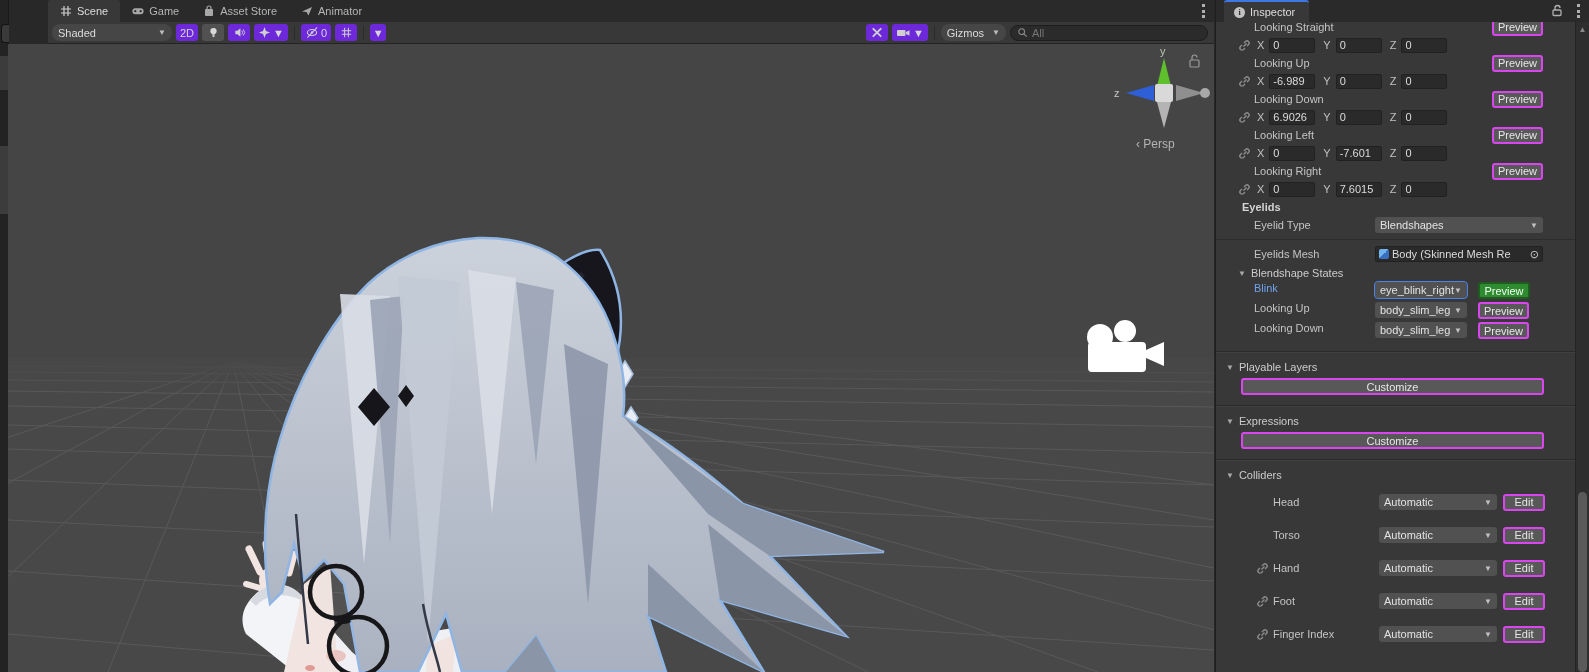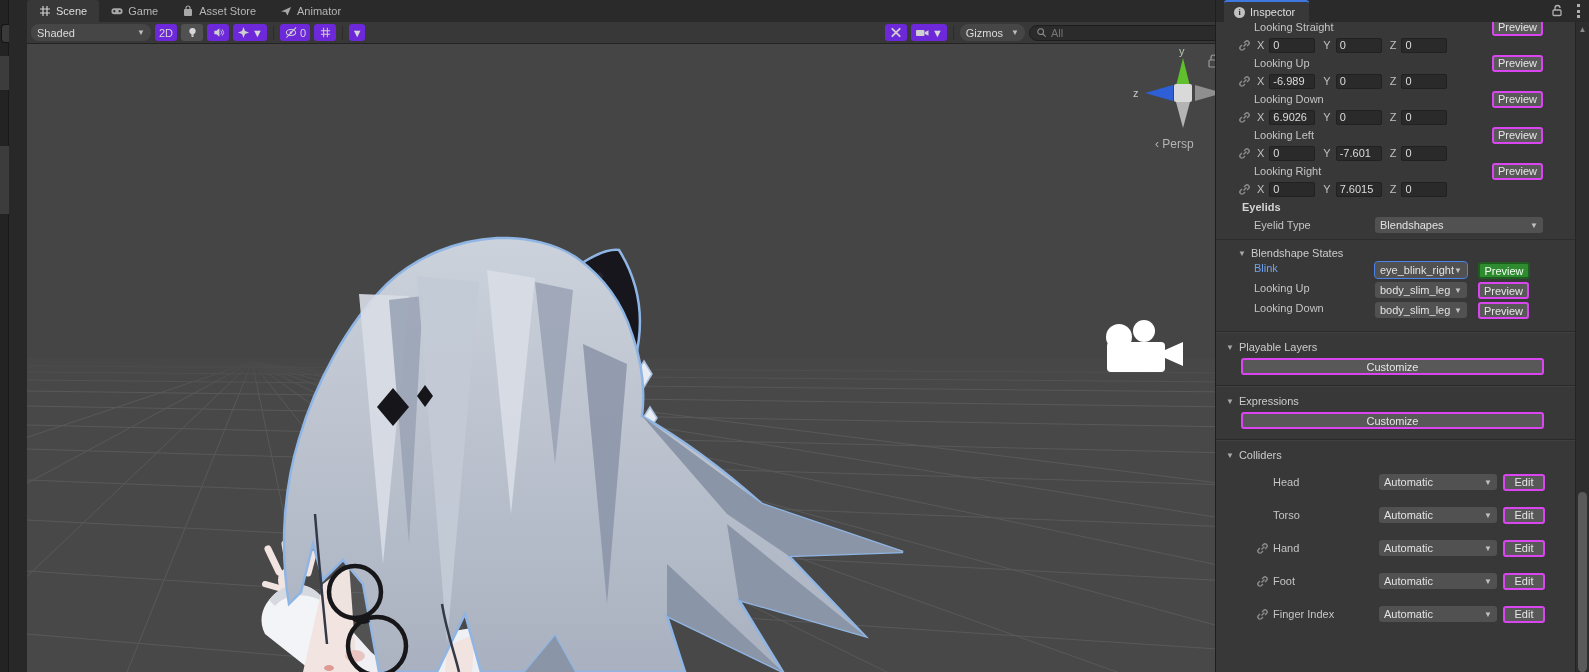--- a/index.html
+++ b/index.html
@@ -7,21 +7,21 @@
     font-family:"Liberation Sans", sans-serif; font-size:11px; color:#c4c4c4; }
   .app { position:relative; width:1589px; height:672px; }
 
   
   .left-strip { position:absolute; left:0; top:0; width:9px; height:672px; background:#232323; border-right:1px solid #191919;}
   .left-strip .nub1 { position:absolute; left:1px; top:24px; width:8px; height:19px; background:#3a3a3a; border:1px solid #141414; border-right:none; border-radius:4px 0 0 4px;}
   .left-strip .nub2 { position:absolute; left:0; top:56px; width:9px; height:34px; background:#3c3c3c;}
   .left-strip .nub3 { position:absolute; left:0; top:146px; width:9px; height:68px; background:#3c3c3c;}
 
   
-  .scene-panel { position:absolute; left:27px; top:0; width:1206px; height:576px; }
+  .scene-panel { position:absolute; left:8px; top:0; width:1206px; height:576px;padding-left:40px; }
   .tabbar { height:22px; background:#2a2a2a; display:flex; align-items:stretch; position:relative; }
   .tab { display:flex; align-items:center; gap:5px; padding:0 12px; color:#b5b5b5; cursor:default; }
   .tab.active { background:#383838; color:#dedede; border-radius:3px 3px 0 0; }
   .tab .ticon { display:inline-flex; width:12px; height:12px; }
   .menu-dots { position:absolute; right:8px; top:4px; width:4px; height:14px; display:flex; flex-direction:column; justify-content:space-between; }
   .menu-dots i { width:3px; height:3px; background:#b0b0b0; }
 
   .scene-toolbar { height:22px; background:#383838; border-bottom:1px solid #232323; display:flex; align-items:center; padding:0 4px; gap:4px; }
   .tb-drop { height:17px; background:#464646; border-radius:8px; display:flex; align-items:center; gap:14px; padding:0 6px; color:#dcdcdc; }
   .tb-drop .arw { color:#bdbdbd; font-size:8px; }
@@ -471,20 +471,28 @@
 
       <div class="bold-head" style="margin-top:0">Eyelids</div>
       <div class="ins-row">
         <span class="ins-label">Eyelid Type</span>
         <div class="drop">
           <span class="dval">Blendshapes</span>
           <span class="arw">▼</span>
         </div>
       </div>
       <div class="sep-line"></div>
+      <div class="ins-row">
+        <span class="ins-label">Eyelids Mesh</span>
+        <div class="objfield">
+          <span class="mesh-ic"></span>
+          <span class="oval">Body (Skinned Mesh Re</span>
+          <span class="picker">⊙</span>
+        </div>
+      </div>
 
       <div class="fold" style="padding-left:22px">
         <span class="tri">▼</span>
         <span>Blendshape States</span>
       </div>
       <div class="bs-row">
         <span class="ins-label blue-lbl">Blink</span>
         <div class="drop hl">
           <span class="dval">eye_blink_right</span>
           <span class="arw">▼</span>

